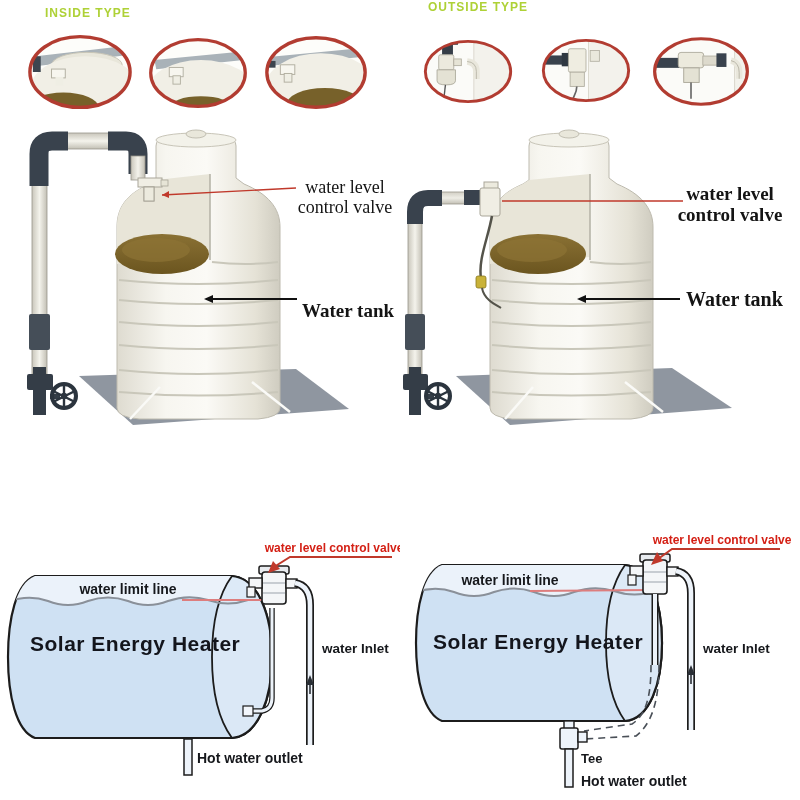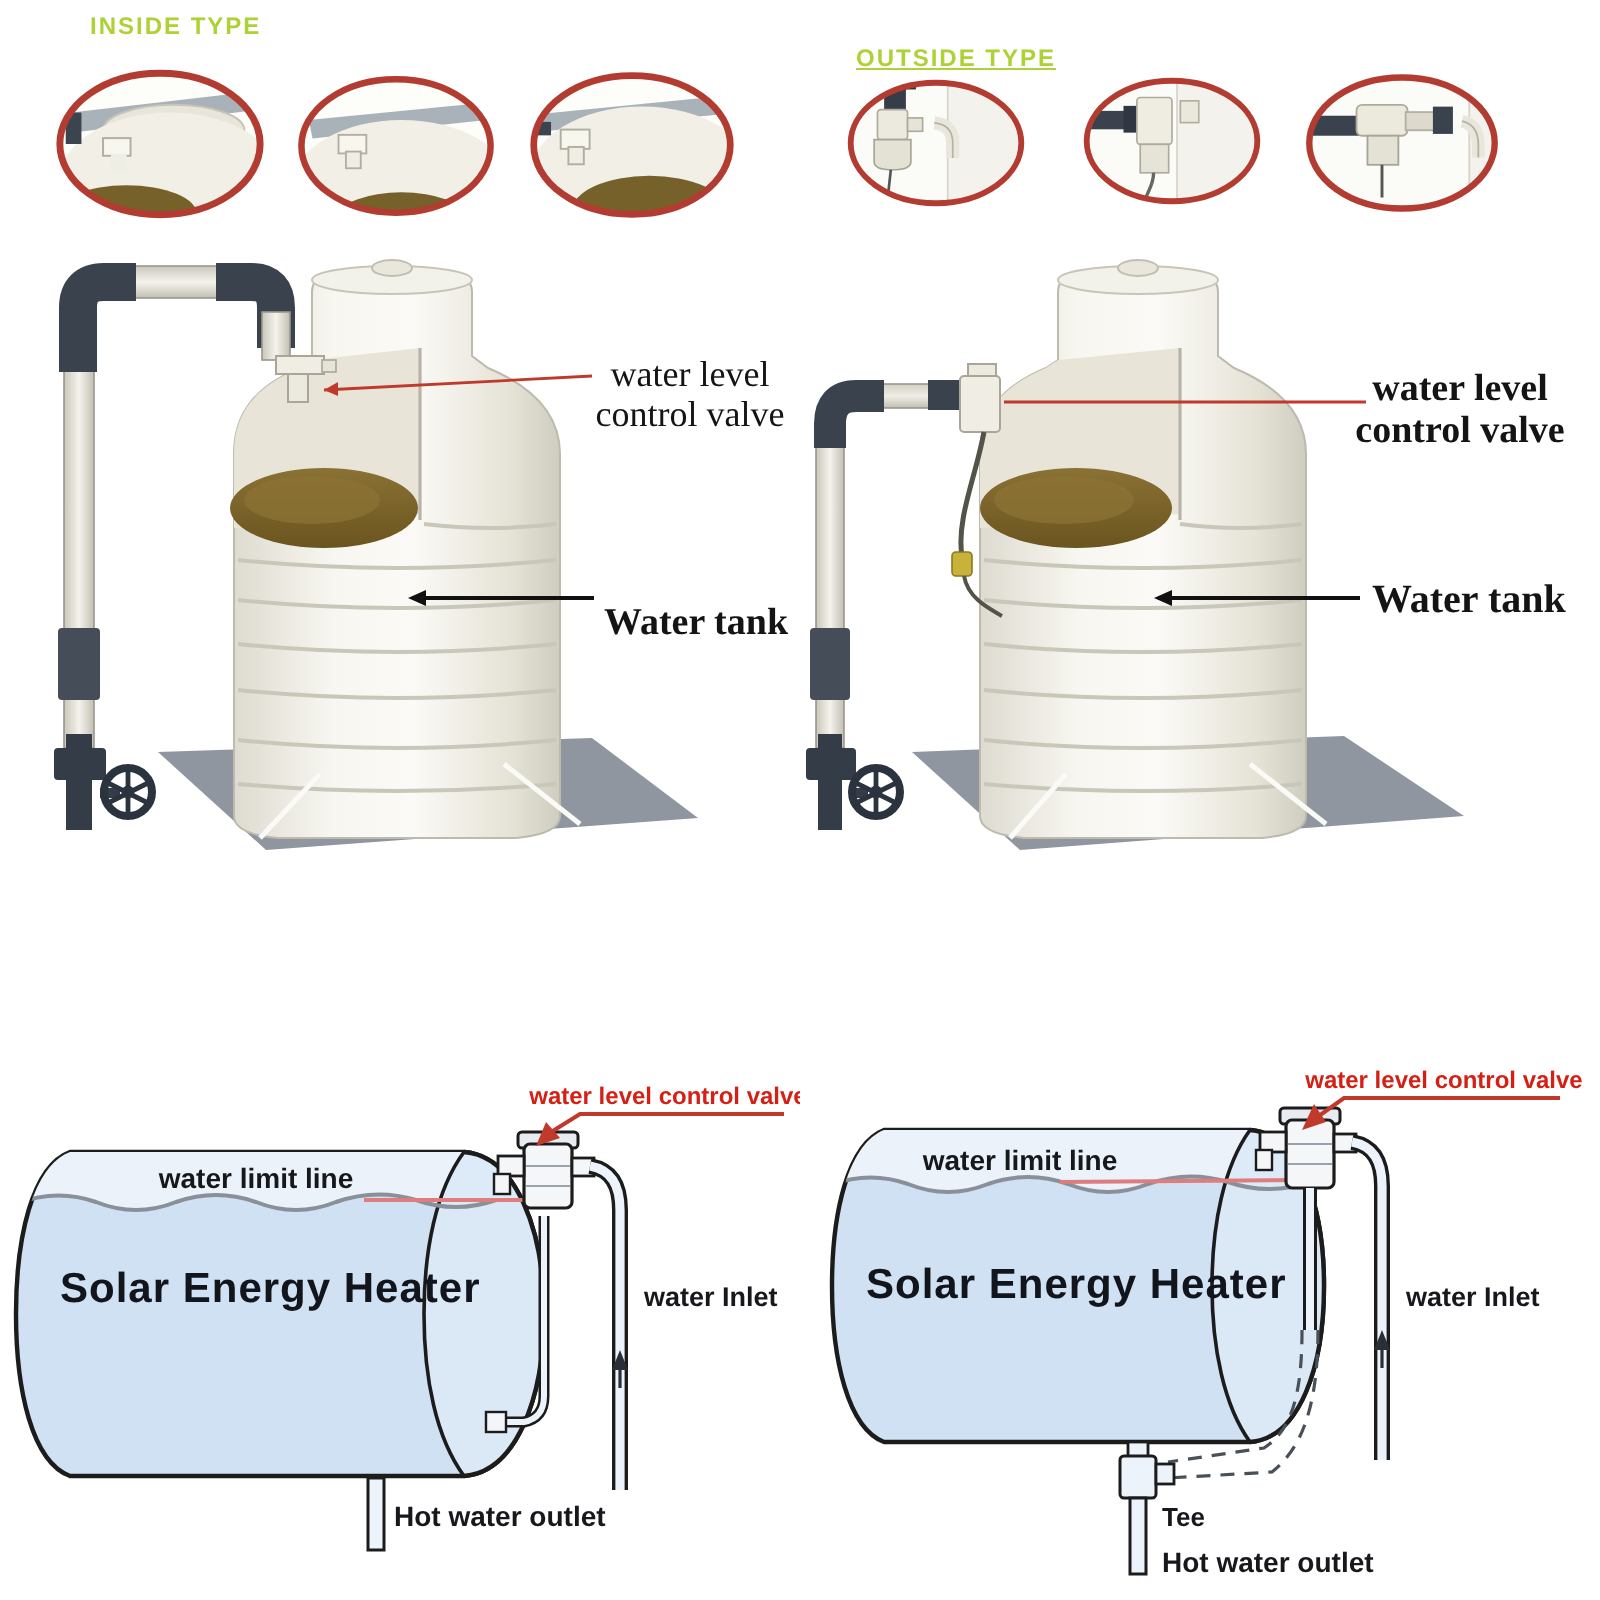--- a/index.html
+++ b/index.html
@@ -9,21 +9,21 @@
   .section-title{font-family:"Liberation Sans",sans-serif;font-weight:bold;font-size:12px;
                  letter-spacing:1px;color:#aed136;white-space:nowrap;}
   svg text{user-select:none;}
 </style>
 </head>
 <body>
 
 <div class="canvas">
 
   <div class="abs section-title" style="left:45px;top:6px;">INSIDE TYPE</div>
-  <div class="abs section-title" style="left:428px;top:22px;text-decoration:underline;">OUTSIDE TYPE</div>
+  <div class="abs section-title" style="left:428px;top:0;">OUTSIDE TYPE</div>
 
   <svg class="abs" style="left:26px;top:32px;" width="108" height="80" viewBox="0 0 110 80">
     <defs>
         <clipPath id="ic1">
           <ellipse cx="55" cy="40" rx="51" ry="36"></ellipse>
         </clipPath>
       </defs>
     <g clip-path="url(#ic1)">
       <rect x="0" y="0" width="110" height="80" fill="#fdfdfa"></rect>
       <polygon points="10,24 96,14 102,23 12,34" fill="#a9b2b8"></polygon>

